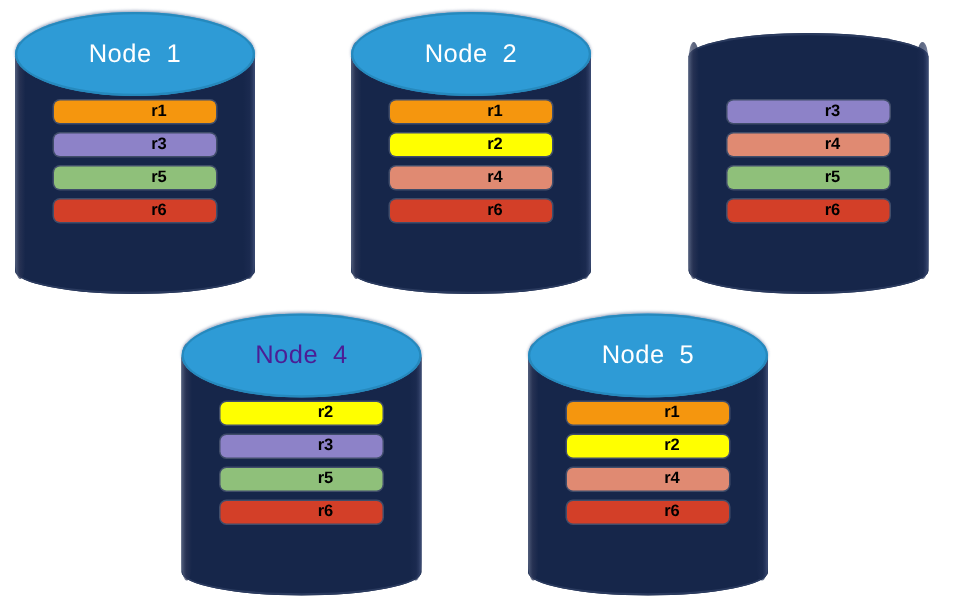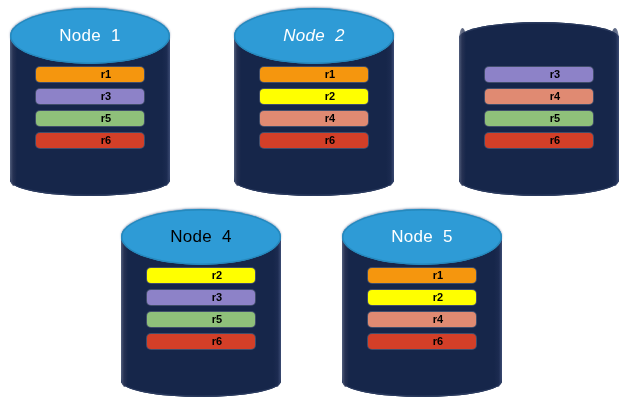--- a/index.html
+++ b/index.html
@@ -137,21 +137,21 @@
         </div>
         <div class="bar" style="background: rgb(211, 63, 40);">
           <span class="bar-label" style="color: rgb(0, 0, 0);">r6</span>
         </div>
       </div>
     </div>
     <div class="node" style="left: 234px; top: 8px;">
       <div class="cyl-body" style="background: rgb(22, 38, 74);"></div>
       <div class="cyl-shade-left"></div>
       <div class="cyl-shade-right"></div>
-      <div class="cyl-top" style="background: rgb(46, 155, 214); font-style: italic;">
+      <div class="cyl-top" style="background: rgb(46, 155, 214);">
         <div class="node-label" style="color: rgb(255, 255, 255);">Node  2</div>
       </div>
       <div class="bars">
         <div class="bar" style="background: rgb(245, 150, 14);">
           <span class="bar-label" style="color: rgb(0, 0, 0);">r1</span>
         </div>
         <div class="bar" style="background: rgb(255, 255, 0);">
           <span class="bar-label" style="color: rgb(0, 0, 0);">r2</span>
         </div>
         <div class="bar" style="background: rgb(224, 138, 114);">
@@ -179,38 +179,38 @@
         <div class="bar" style="background: rgb(211, 63, 40);">
           <span class="bar-label" style="color: rgb(0, 0, 0);">r6</span>
         </div>
       </div>
     </div>
     <div class="node" style="left: 121px; top: 209px;">
       <div class="cyl-body" style="background: rgb(22, 38, 74);"></div>
       <div class="cyl-shade-left"></div>
       <div class="cyl-shade-right"></div>
       <div class="cyl-top" style="background: rgb(46, 155, 214);">
-        <div class="node-label" style="color: #000000;">Node  4</div>
+        <div class="node-label" style="color: #4c1d95;">Node  4</div>
       </div>
       <div class="bars">
         <div class="bar" style="background: rgb(255, 255, 0);">
           <span class="bar-label" style="color: rgb(0, 0, 0);">r2</span>
         </div>
         <div class="bar" style="background: rgb(141, 130, 200);">
           <span class="bar-label" style="color: rgb(0, 0, 0);">r3</span>
         </div>
         <div class="bar" style="background: rgb(143, 192, 122);">
           <span class="bar-label" style="color: rgb(0, 0, 0);">r5</span>
         </div>
         <div class="bar" style="background: rgb(211, 63, 40);">
           <span class="bar-label" style="color: rgb(0, 0, 0);">r6</span>
         </div>
       </div>
     </div>
-    <div class="node" style="left: 342px; top: 209px;">
+    <div class="node" style="left: 352px; top: 209px;">
       <div class="cyl-body" style="background: rgb(22, 38, 74);"></div>
       <div class="cyl-shade-left"></div>
       <div class="cyl-shade-right"></div>
       <div class="cyl-top" style="background: rgb(46, 155, 214);">
         <div class="node-label" style="color: rgb(255, 255, 255);">Node  5</div>
       </div>
       <div class="bars">
         <div class="bar" style="background: rgb(245, 150, 14);">
           <span class="bar-label" style="color: rgb(0, 0, 0);">r1</span>
         </div>

